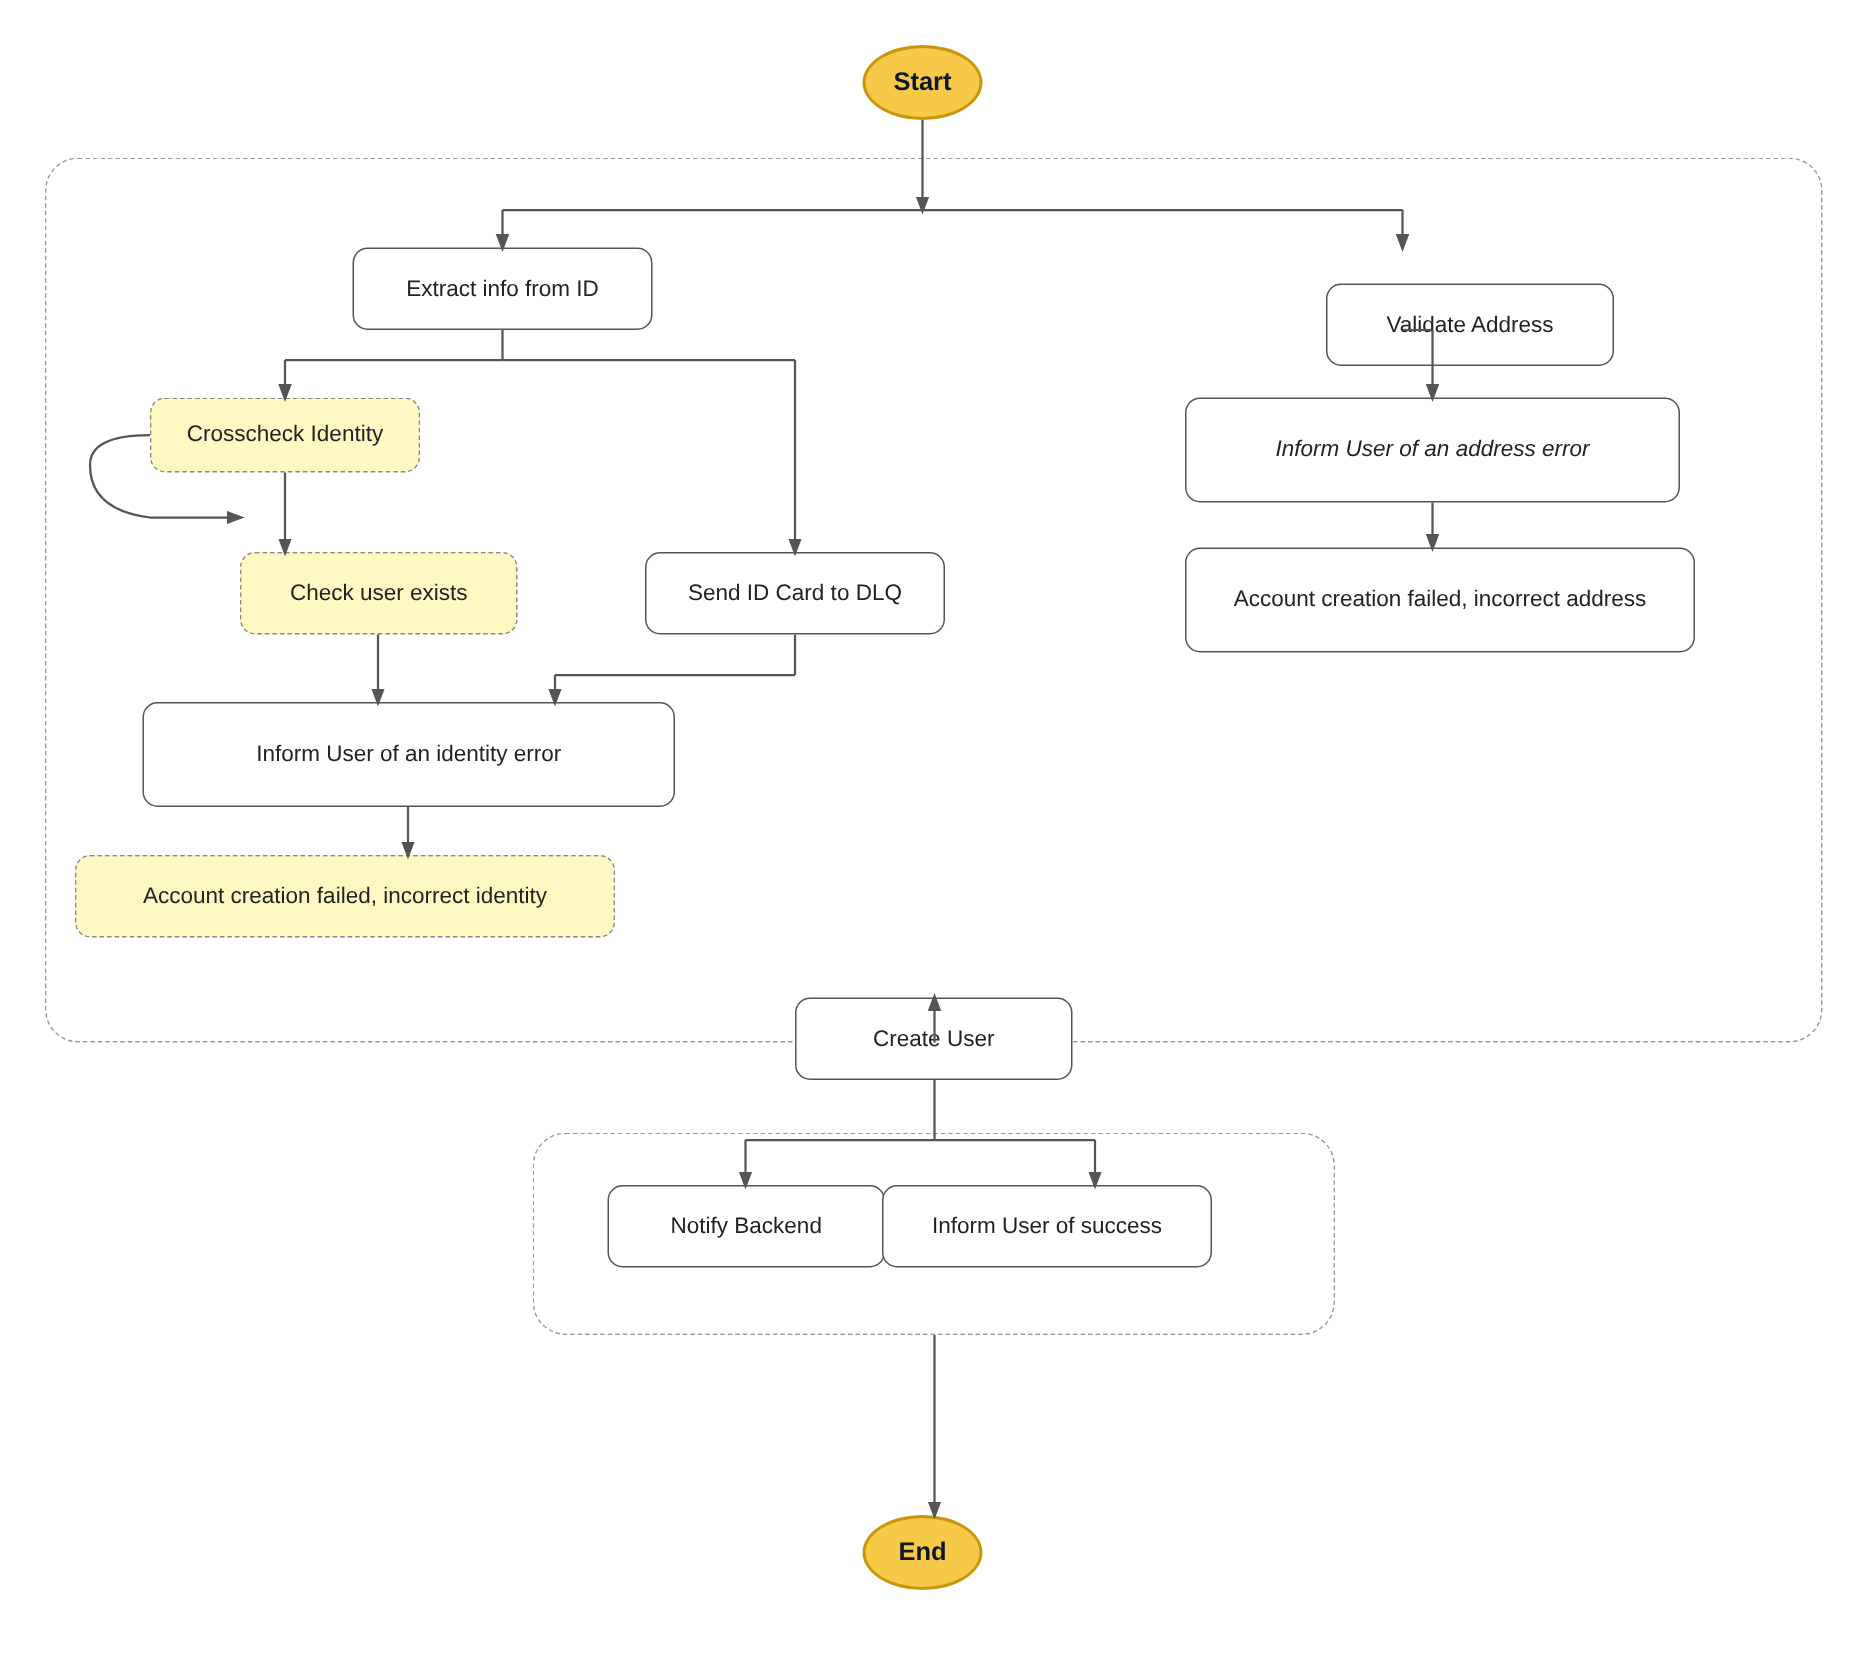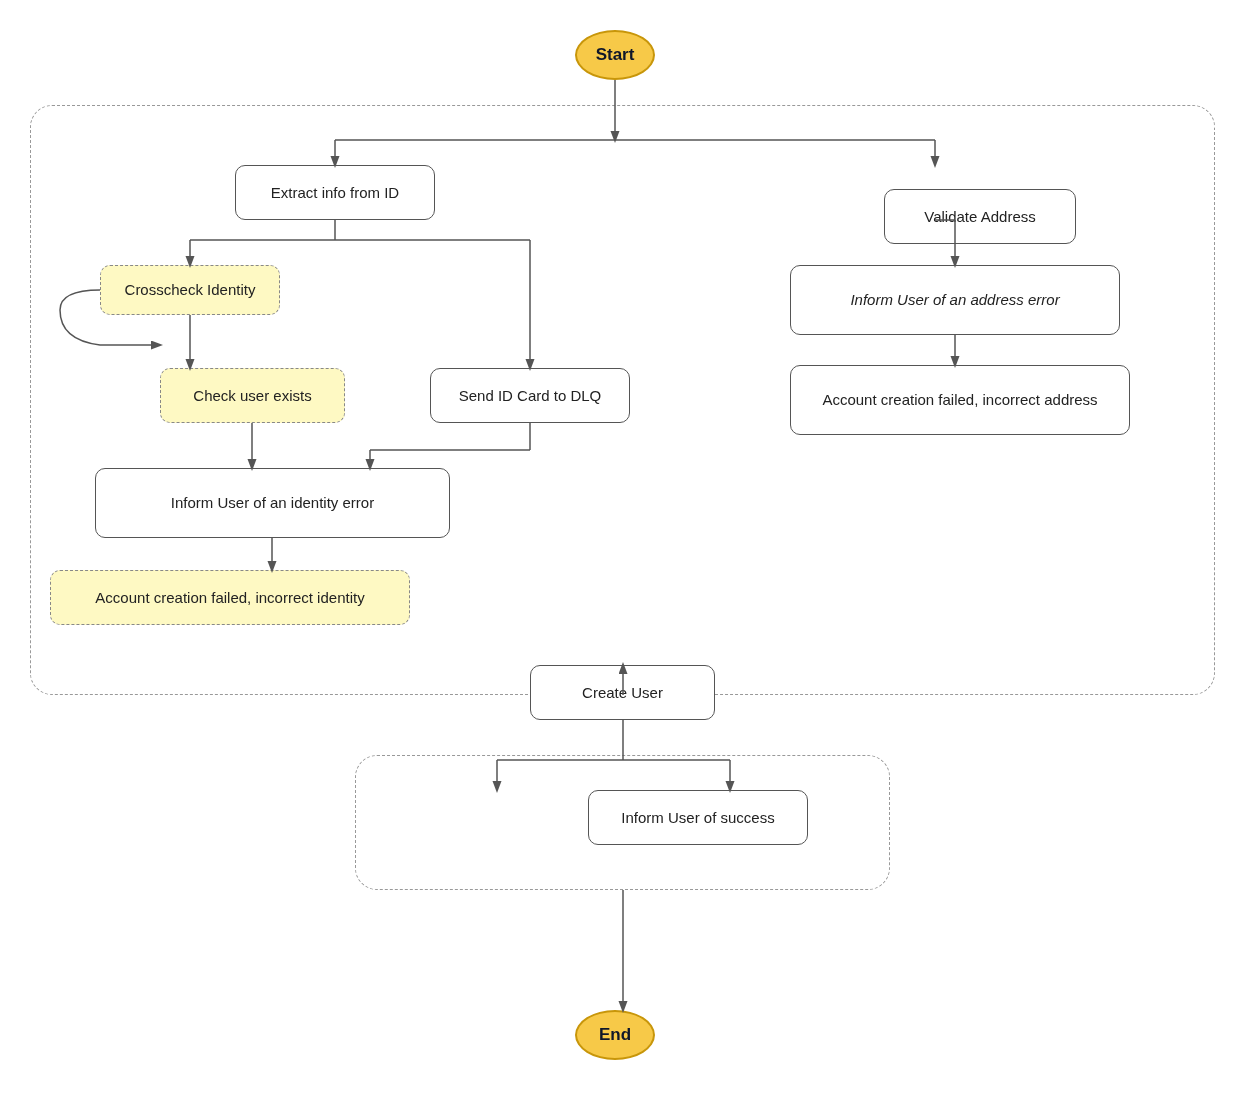--- a/index.html
+++ b/index.html
@@ -94,20 +94,23 @@
   </div>
   <div class="node node-rect" id="node-identity-error" style="left: 95px; top: 468px; width: 355px; height: 70px;">
     <span>Inform User of an identity error</span>
   </div>
   <div class="node node-dashed" id="node-acct-fail-id" style="left: 50px; top: 570px; width: 360px; height: 55px;">
     <span>Account creation failed, incorrect identity</span>
   </div>
   <div class="node node-rect" id="node-create-user" style="left: 530px; top: 665px; width: 185px; height: 55px;">
     <span>Create User</span>
   </div>
+  <div class="node node-rect" id="node-notify-backend" style="left: 405px; top: 790px; width: 185px; height: 55px;">
+    <span>Notify Backend</span>
+  </div>
   <div class="node node-rect" id="node-inform-success" style="left: 588px; top: 790px; width: 220px; height: 55px;">
     <span>Inform User of success</span>
   </div>
   <div class="node node-oval" id="node-end" style="left: 575px; top: 1010px; width: 80px; height: 50px;">
     <span>End</span>
   </div>
 
   <svg id="flow-svg">
     <defs>
       <marker id="arrow" markerWidth="8" markerHeight="8" refX="6" refY="3" orient="auto">

